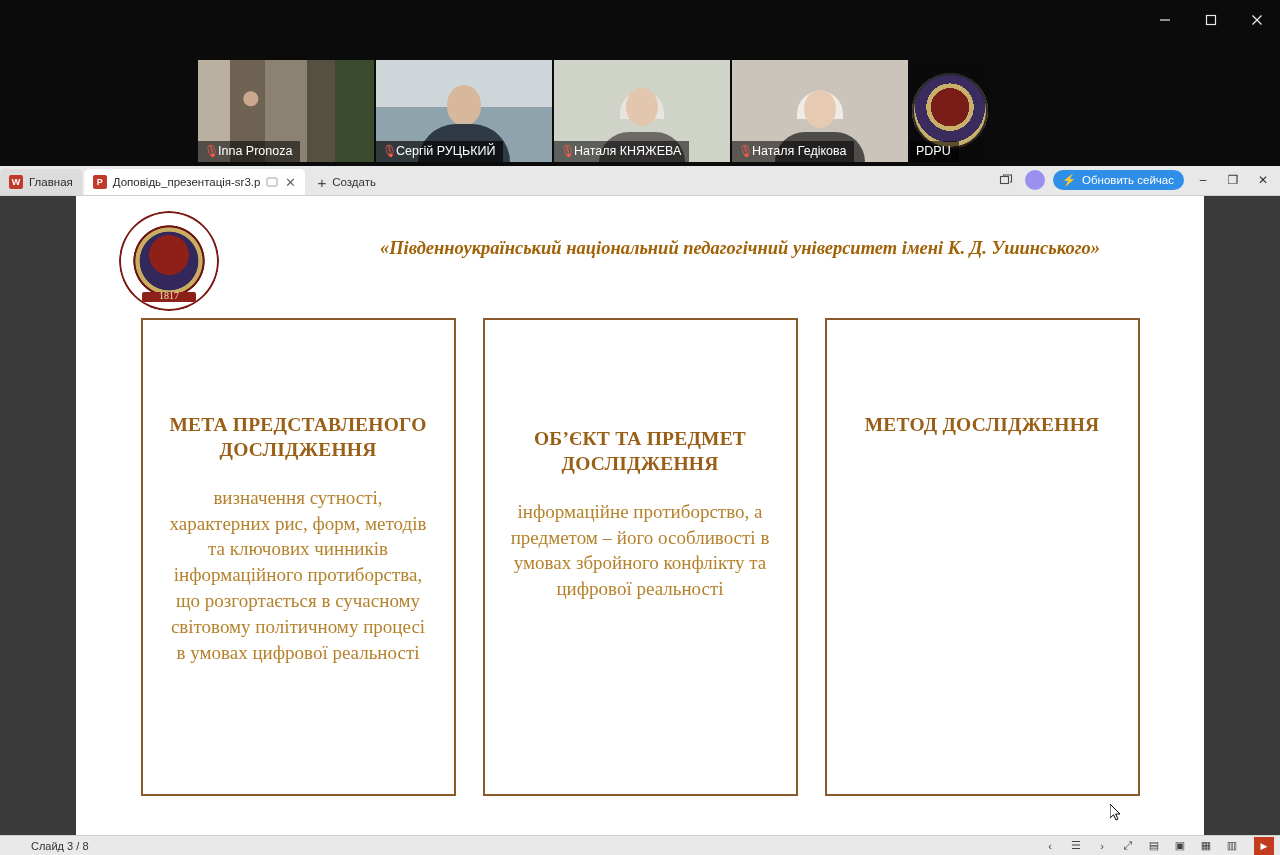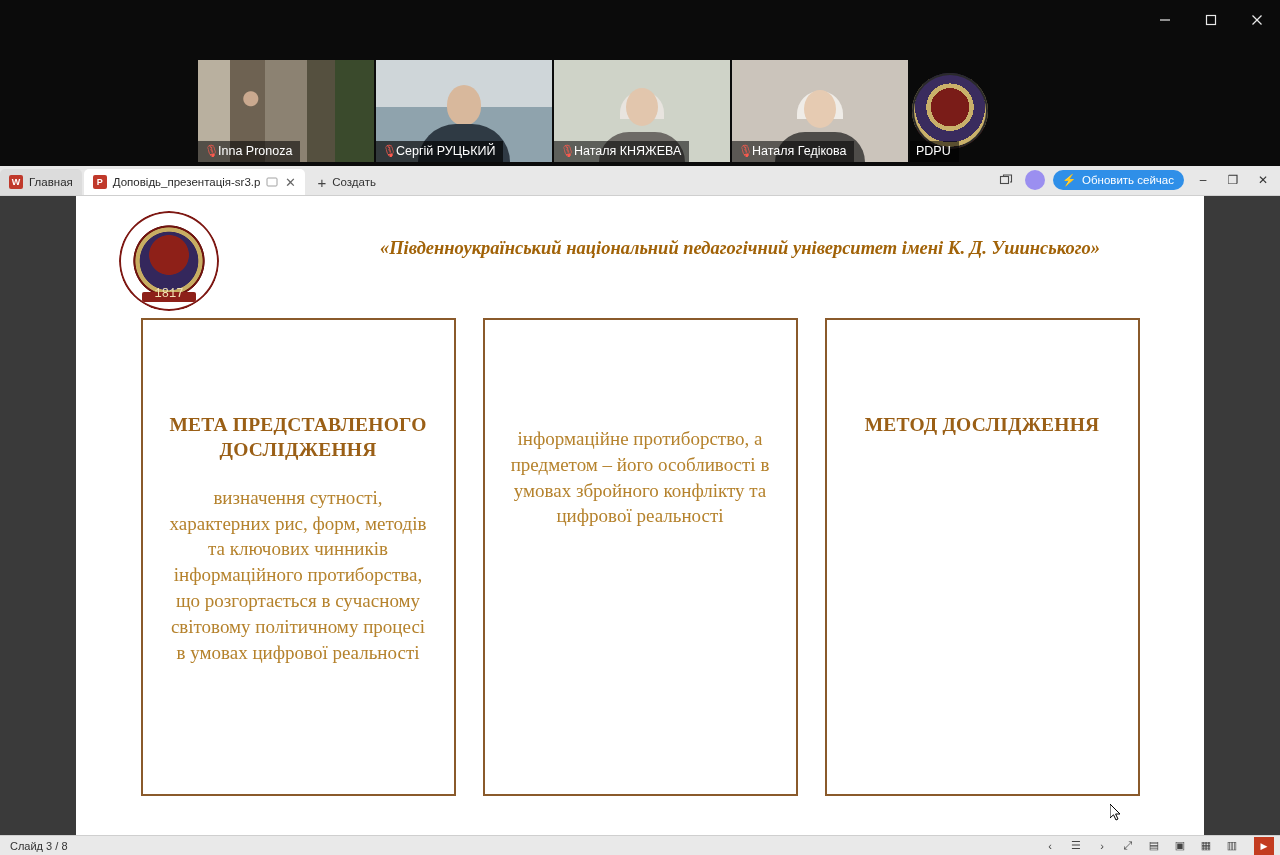--- a/index.html
+++ b/index.html
@@ -166,21 +166,21 @@
       radial-gradient(circle at 50% 50%, #c8ae63 0 47%, transparent 48%),
       radial-gradient(circle at 50% 50%, #6e1410 0 50%, transparent 51%);
     box-shadow: inset 0 0 0 2px #7d1712;
   }
   .logo .ribbon {
     position: absolute; left: 50%; bottom: 9px; transform: translateX(-50%);
     width: 54px; height: 10px; background: #8d2019; border-radius: 2px;
   }
   .logo .year {
     position: absolute; left: 50%; bottom: 10px; transform: translateX(-50%);
-    font-size: 12px; color: #f2e2b6; font-family: Liberation Mono, monospace;
+    font-size: 10px; color: #f2e2b6; font-family: Liberation Serif, serif;
   }
   .uni-title {
     position: absolute; left: 230px; right: 30px; top: 42px;
     text-align: center;
     font-family: "Liberation Serif", serif;
     font-style: italic; font-weight: bold;
     font-size: 18.5px; color: #a16207;
   }
   .cards {
     position: absolute; left: 0; right: 0; top: 122px;
@@ -211,21 +211,21 @@
   }
 
   
   .statusbar {
     height: 20px; background: #e9e9e9;
     display: flex; align-items: center;
     border-top: 1px solid #cfcfcf;
     font-size: 11px; color: #333;
     padding: 0 6px;
   }
-  .statusbar .left { padding-left: 4px; }
+  .statusbar .left { padding-left: 4px; margin-left: 21px; }
   .statusbar .right {
     margin-left: auto; display: flex; align-items: center; gap: 10px;
   }
   .sb-icon {
     width: 16px; height: 14px; display: flex; align-items: center; justify-content: center;
     color: #444; font-size: 11px;
   }
   .play-btn {
     width: 20px; height: 18px; background: #c33c20; color: #fff;
     display: flex; align-items: center; justify-content: center; font-size: 9px;
@@ -362,20 +362,21 @@
     </div>
 
     <div class="cards">
 
       <div class="card">
         <h3>МЕТА ПРЕДСТАВЛЕНОГО ДОСЛІДЖЕННЯ</h3>
         <p>визначення сутності, характерних рис, форм, методів та ключових чинників інформаційного протиборства, що розгортається в сучасному світовому політичному процесі в умовах цифрової реальності</p>
       </div>
 
       <div class="card mid">
+        <h3>ОБ’ЄКТ ТА ПРЕДМЕТ ДОСЛІДЖЕННЯ</h3>
         <p>інформаційне протиборство, а предметом – його особливості в умовах збройного конфлікту та цифрової реальності</p>
       </div>
 
       <div class="card">
         <h3>МЕТОД ДОСЛІДЖЕННЯ</h3>
       </div>
 
     </div>
 
     <svg class="cursor" viewBox="0 0 11 17">

